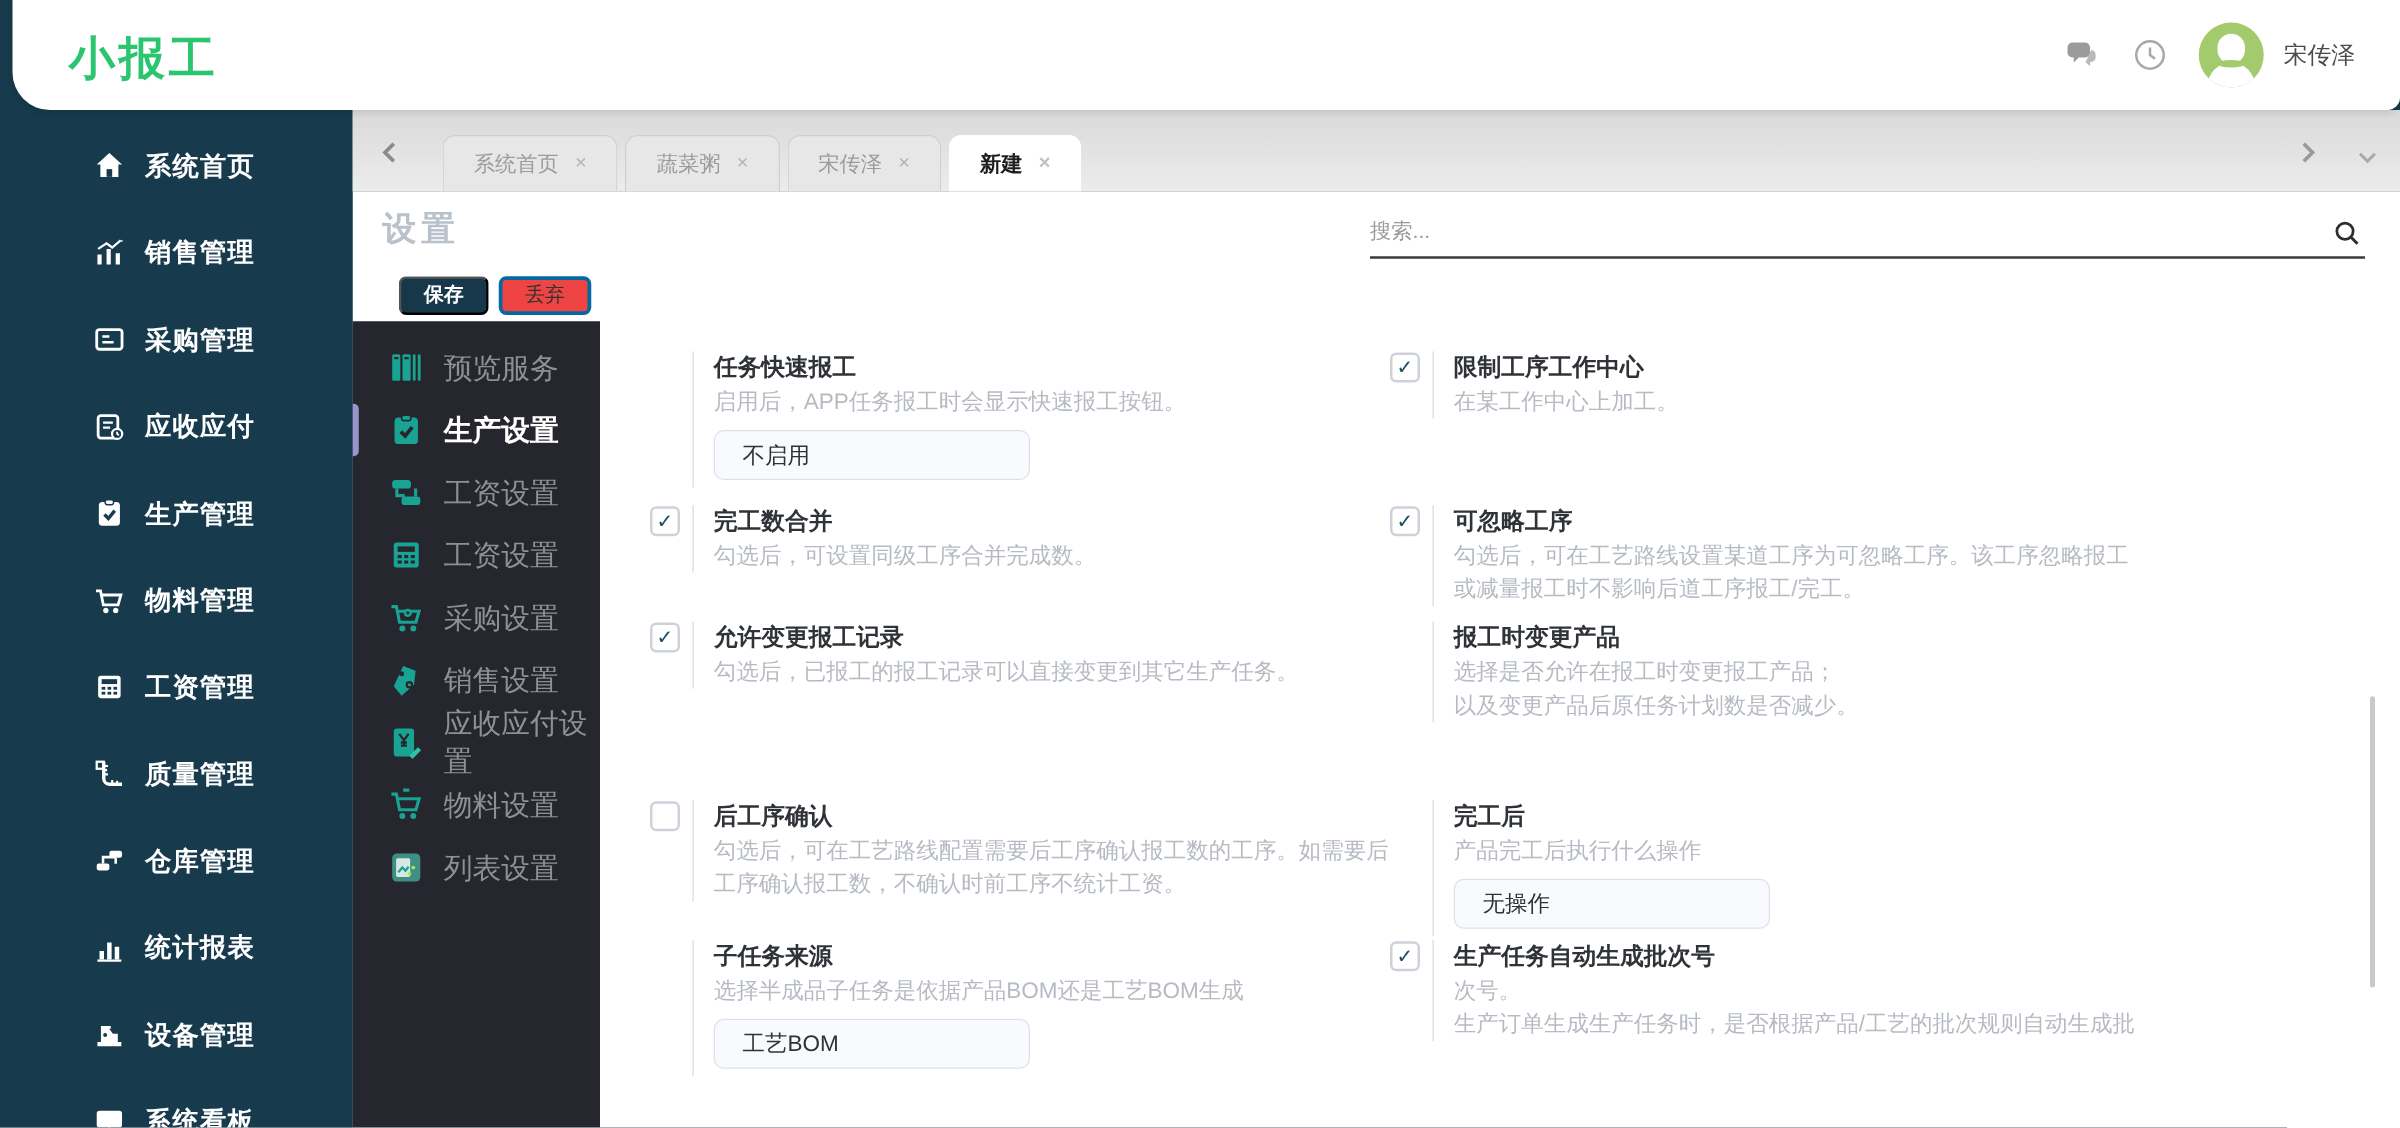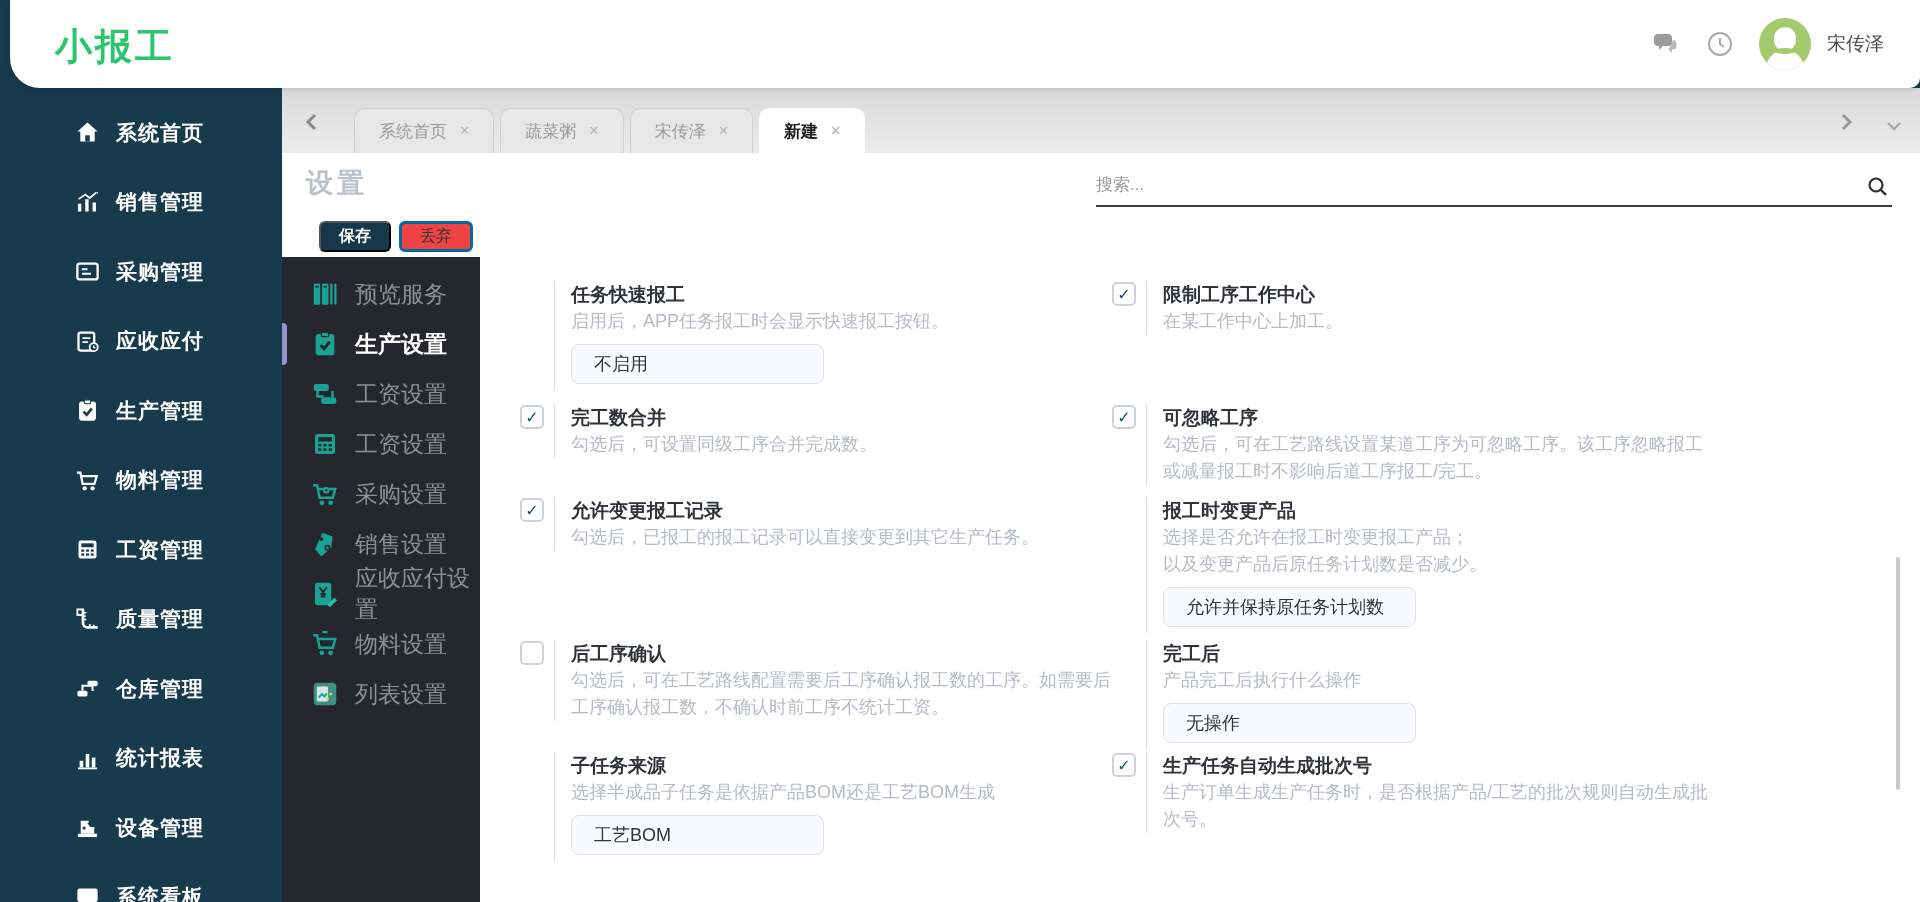--- a/index.html
+++ b/index.html
@@ -407,21 +407,20 @@
             <div class="btitle">允许变更报工记录</div>
             <div class="bdesc">勾选后，已报工的报工记录可以直接变更到其它生产任务。</div>
           </div>
         </div>
         <div class="block r3">
           <div class="cb-spacer"></div>
           <div class="tcol">
             <div class="btitle">报工时变更产品</div>
             <div class="bdesc">选择是否允许在报工时变更报工产品；</div>
             <div class="bdesc">以及变更产品后原任务计划数是否减少。</div>
-            <div class="bselect">允许并保持原任务计划数</div>
           </div>
         </div>
 
         <div class="block r4">
           <div class="cb"></div>
           <div class="tcol">
             <div class="btitle">后工序确认</div>
             <div class="bdesc">勾选后，可在工艺路线配置需要后工序确认报工数的工序。如需要后</div>
             <div class="bdesc">工序确认报工数，不确认时前工序不统计工资。</div>
           </div>
@@ -440,22 +439,22 @@
           <div class="tcol">
             <div class="btitle">子任务来源</div>
             <div class="bdesc">选择半成品子任务是依据产品BOM还是工艺BOM生成</div>
             <div class="bselect">工艺BOM</div>
           </div>
         </div>
         <div class="block r5">
           <div class="cb">✓</div>
           <div class="tcol">
             <div class="btitle">生产任务自动生成批次号</div>
+            <div class="bdesc">次号。</div>
             <div class="bdesc">生产订单生成生产任务时，是否根据产品/工艺的批次规则自动生成批</div>
-            <div class="bdesc">次号。</div>
           </div>
         </div>
 
       </div>
     </div>
 
     <div class="scroll-thumb"></div>
   </div>
 
 </div>

